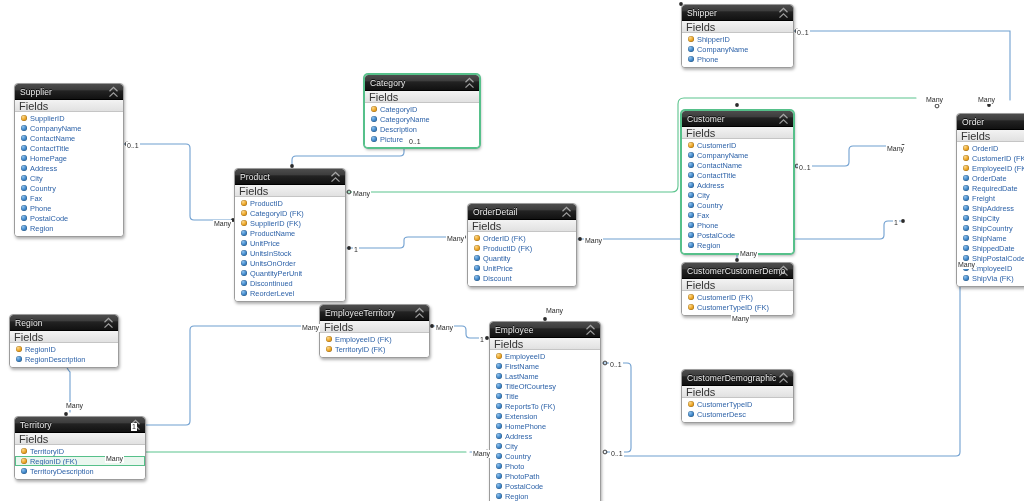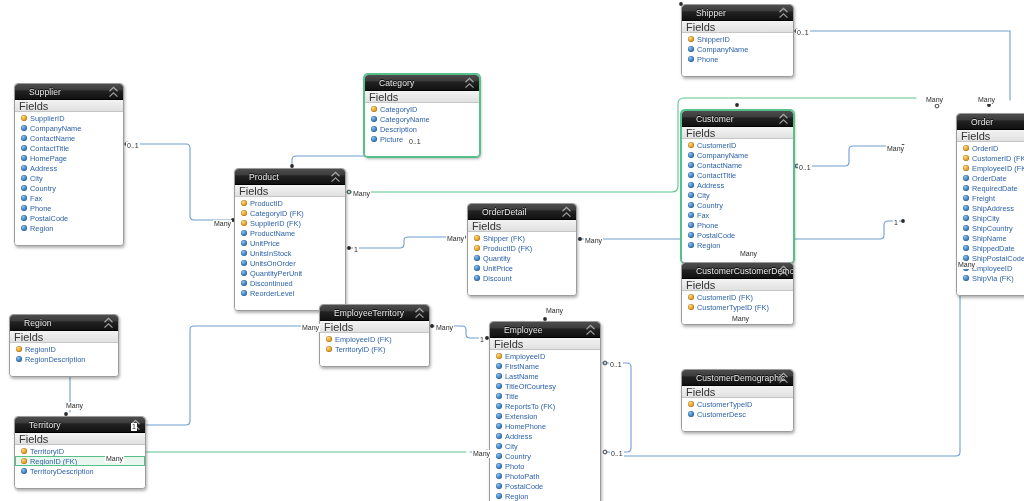--- a/index.html
+++ b/index.html
@@ -31,39 +31,39 @@
     height:15px;
     background:linear-gradient(#4d4d4d 0%,#3b3b3b 42%,#232323 44%,#111111 100%);
     border-bottom:1px solid #000;
     border-radius:3px 3px 0 0;
     display:flex;align-items:center;
   }
   .etitle{
     color:#ededed;
     font-size:8.5px;
     letter-spacing:.1px;
-    padding-left:14px;
+    padding-left:5px;
     white-space:nowrap;
     text-shadow:0 -1px 0 rgba(0,0,0,.9);
   }
   .collapse{
     position:absolute;right:4px;top:1px;
     width:11px;height:13px;
     opacity:.72;
   }
   .fieldsbar{
     height:11px;
     background:linear-gradient(#f3f3f3,#e1e1e1);
     border-bottom:1px solid #c5c5c5;
     font-size:11px;
     color:#333;
     padding-left:4px;
     display:flex;align-items:center;
   }
-  .flist{padding:1px 0 12px 0;background:#fff;}
+  .flist{padding:1px 0 3px 0;background:#fff;}
   .frow{
     height:10px;
     display:flex;align-items:center;
     padding-left:6px;
     font-size:7.4px;
     color:#2d62a8;
     white-space:nowrap;
   }
   .frow.hl{
     background:#eaf7ef;
@@ -462,21 +462,21 @@
           <span class="etitle">OrderDetail</span>
           <span class="collapse"><svg viewBox="0 0 11 13" width="11" height="13" aria-hidden="true">
               <path d="M1.5 5.2 L5.5 1.4 L9.5 5.2" fill="none" stroke="#cfcfcf" stroke-width="1.3"></path>
               <path d="M1.5 10.6 L5.5 6.8 L9.5 10.6" fill="none" stroke="#cfcfcf" stroke-width="1.3"></path>
             </svg></span>
         </div>
         <div class="fieldsbar">Fields</div>
         <div class="flist">
           <div class="frow">
             <span class="dot pk"></span>
-            <span>Shipper (FK)</span>
+            <span>OrderID (FK)</span>
           </div>
           <div class="frow">
             <span class="dot pk"></span>
             <span>ProductID (FK)</span>
           </div>
           <div class="frow">
             <span class="dot"></span>
             <span>Quantity</span>
           </div>
           <div class="frow">

